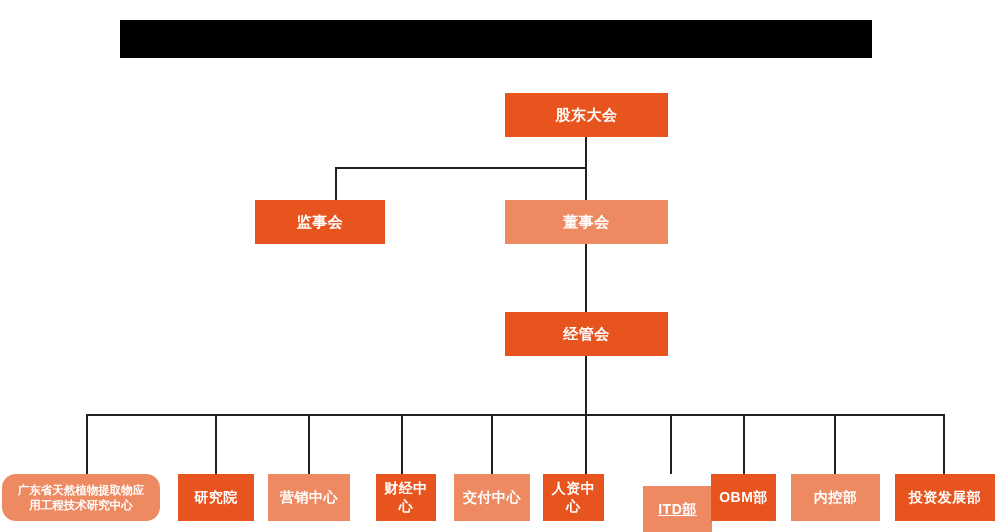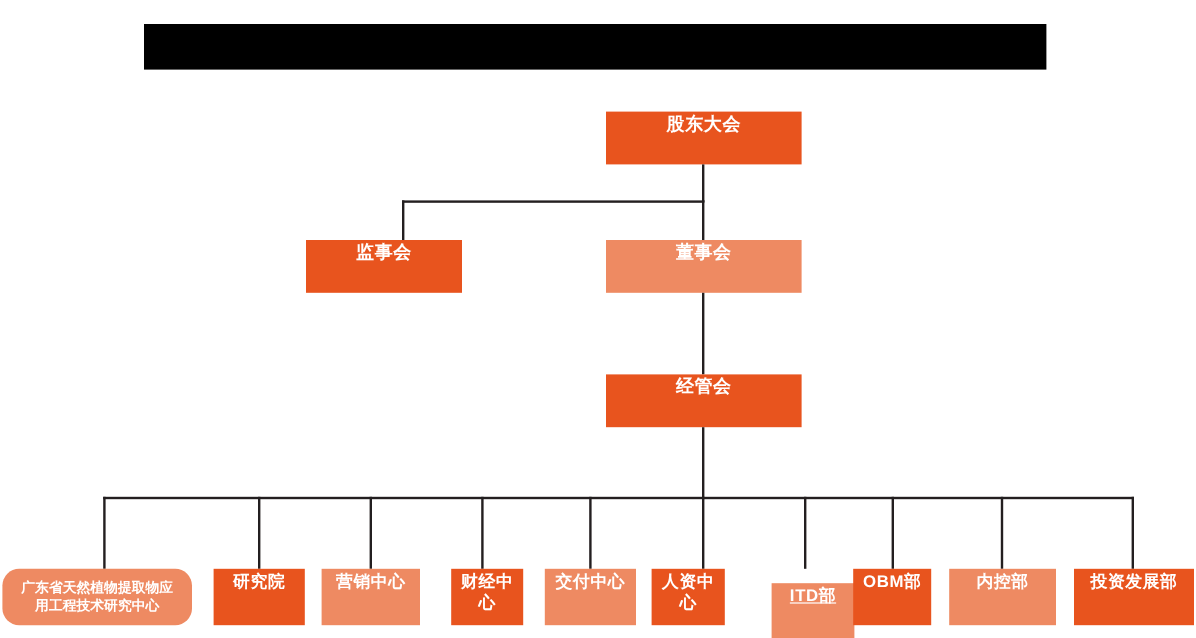--- a/index.html
+++ b/index.html
@@ -27,20 +27,21 @@
     background: #000000;
   }
   .title-bar .redacted-text {
     visibility: hidden;
   }
   
   .node {
     position: absolute;
     box-sizing: border-box;
     display: flex;
+    align-items: center;
     justify-content: center;
     text-align: center;
     color: #ffffff;
     font-weight: bold;
     line-height: 1.25;
     letter-spacing: 0.5px;
     padding: 2px 4px;
     user-select: none;
   }
   .node.deep  { background: #E8541E; }

